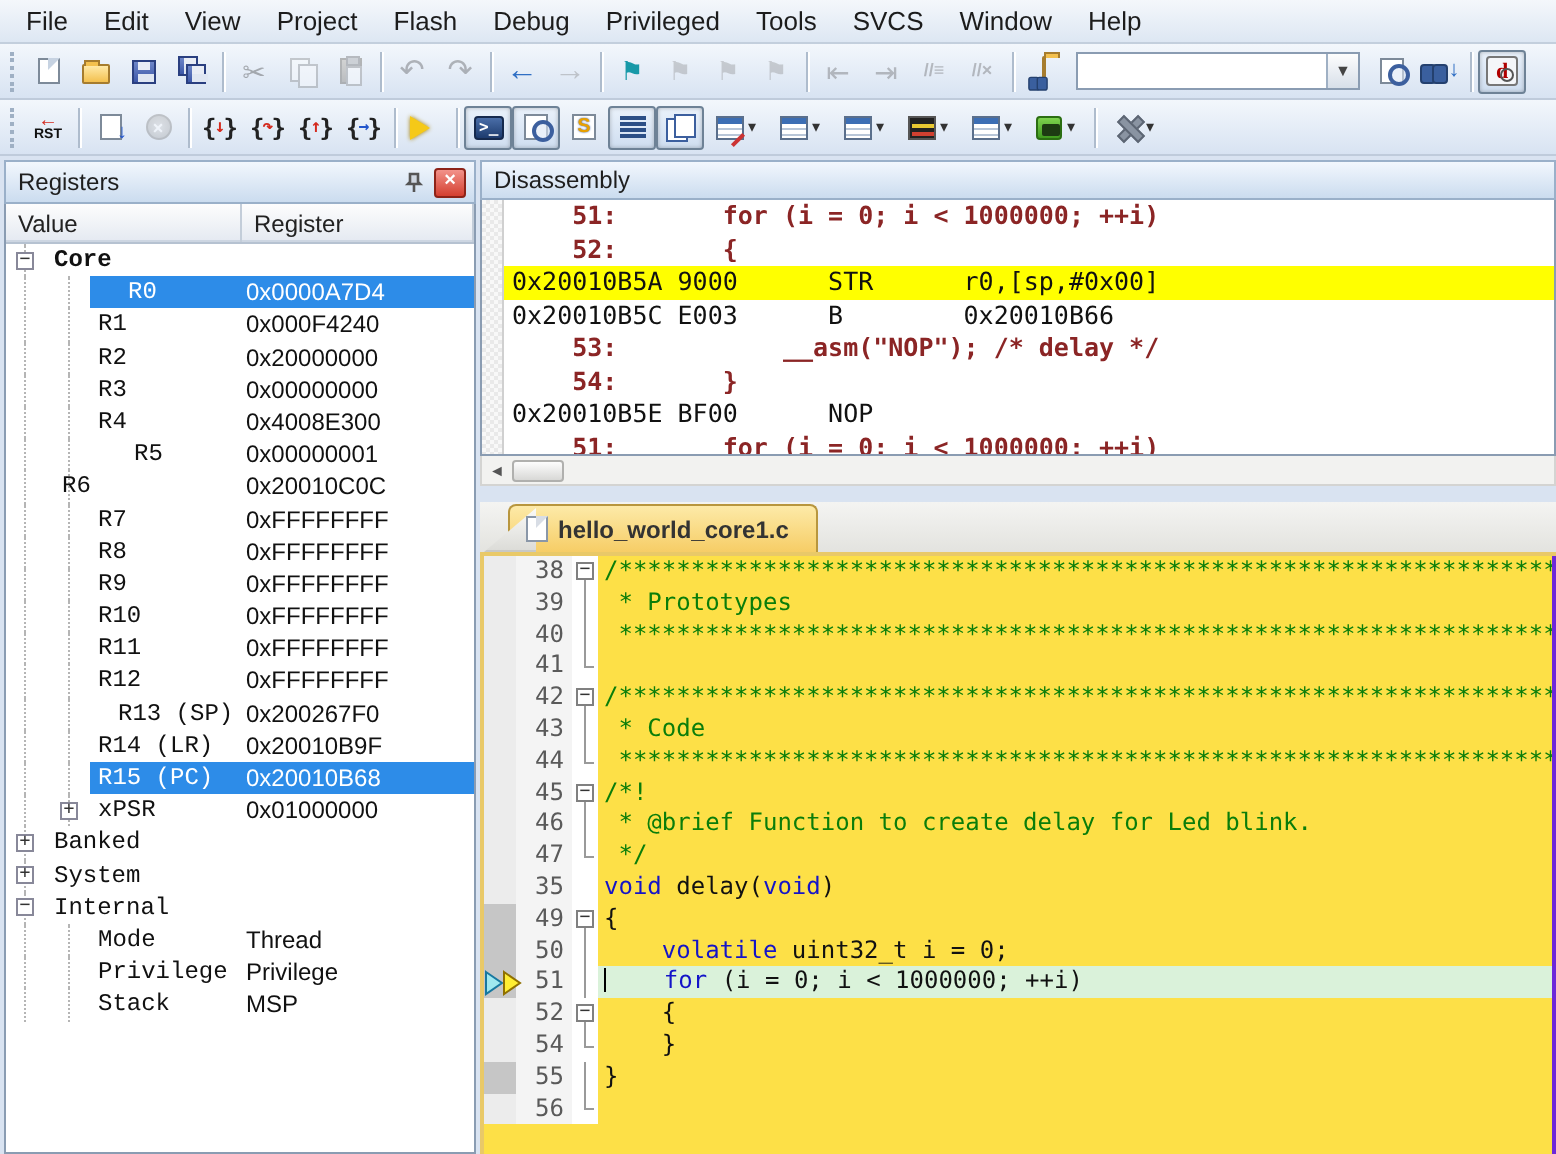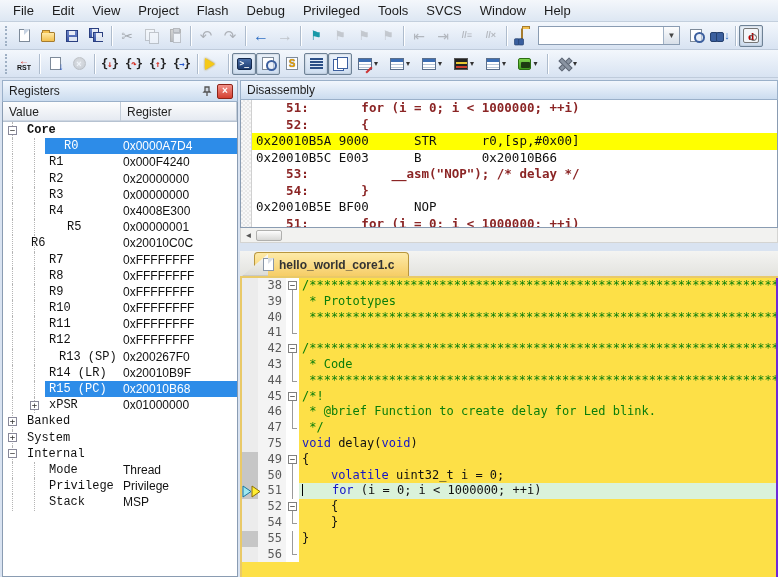--- a/index.html
+++ b/index.html
@@ -628,21 +628,21 @@
               <div class="emargin"></div>
               <div class="enum">47</div>
               <div class="efold">
                 <div class="vhalf"></div>
                 <div class="hstub"></div>
               </div>
               <div class="etext"><span class="seg cm"> */</span></div>
             </div>
             <div class="eline">
               <div class="emargin"></div>
-              <div class="enum">75</div>
+              <div class="enum">35</div>
               <div class="efold"></div>
               <div class="etext"><span class="seg kw">void</span><span class="seg pl"> delay(</span><span class="seg kw">void</span><span class="seg pl">)</span></div>
             </div>
             <div class="eline">
               <div class="emargin block"></div>
               <div class="enum">49</div>
               <div class="efold">
                 <div class="fbox">−</div>
                 <div class="vline" style="top: 12px;"></div>
               </div>

